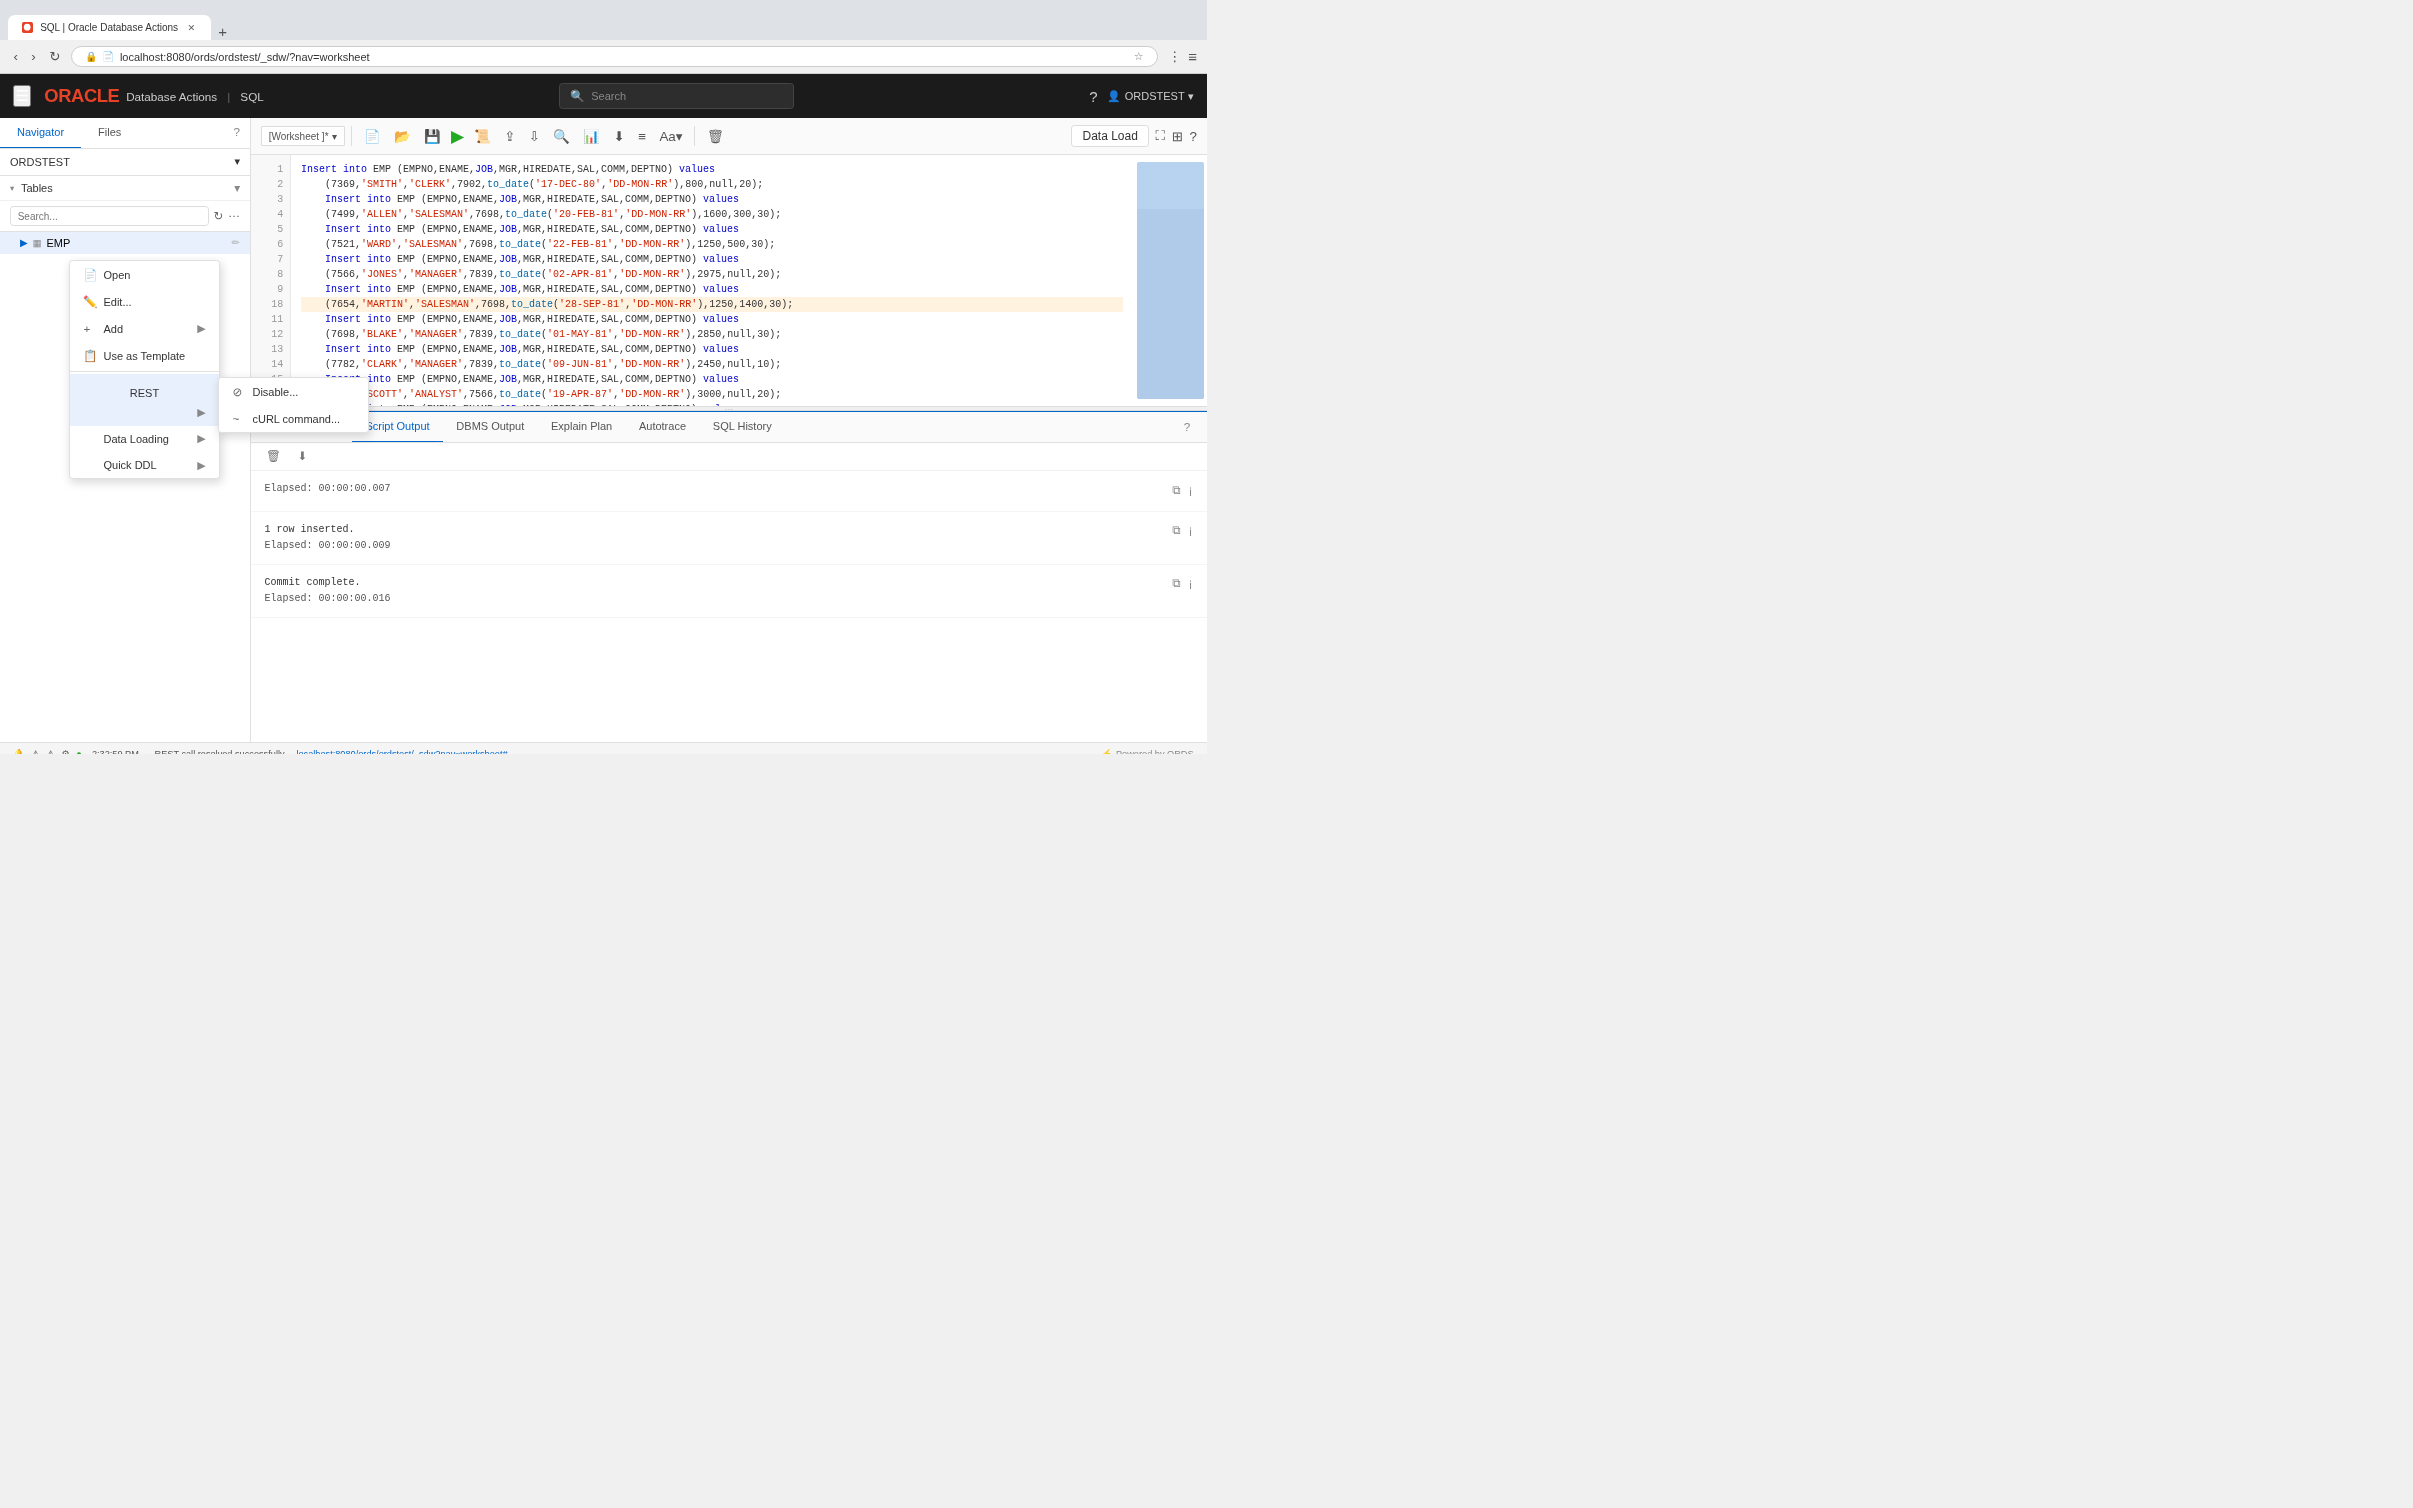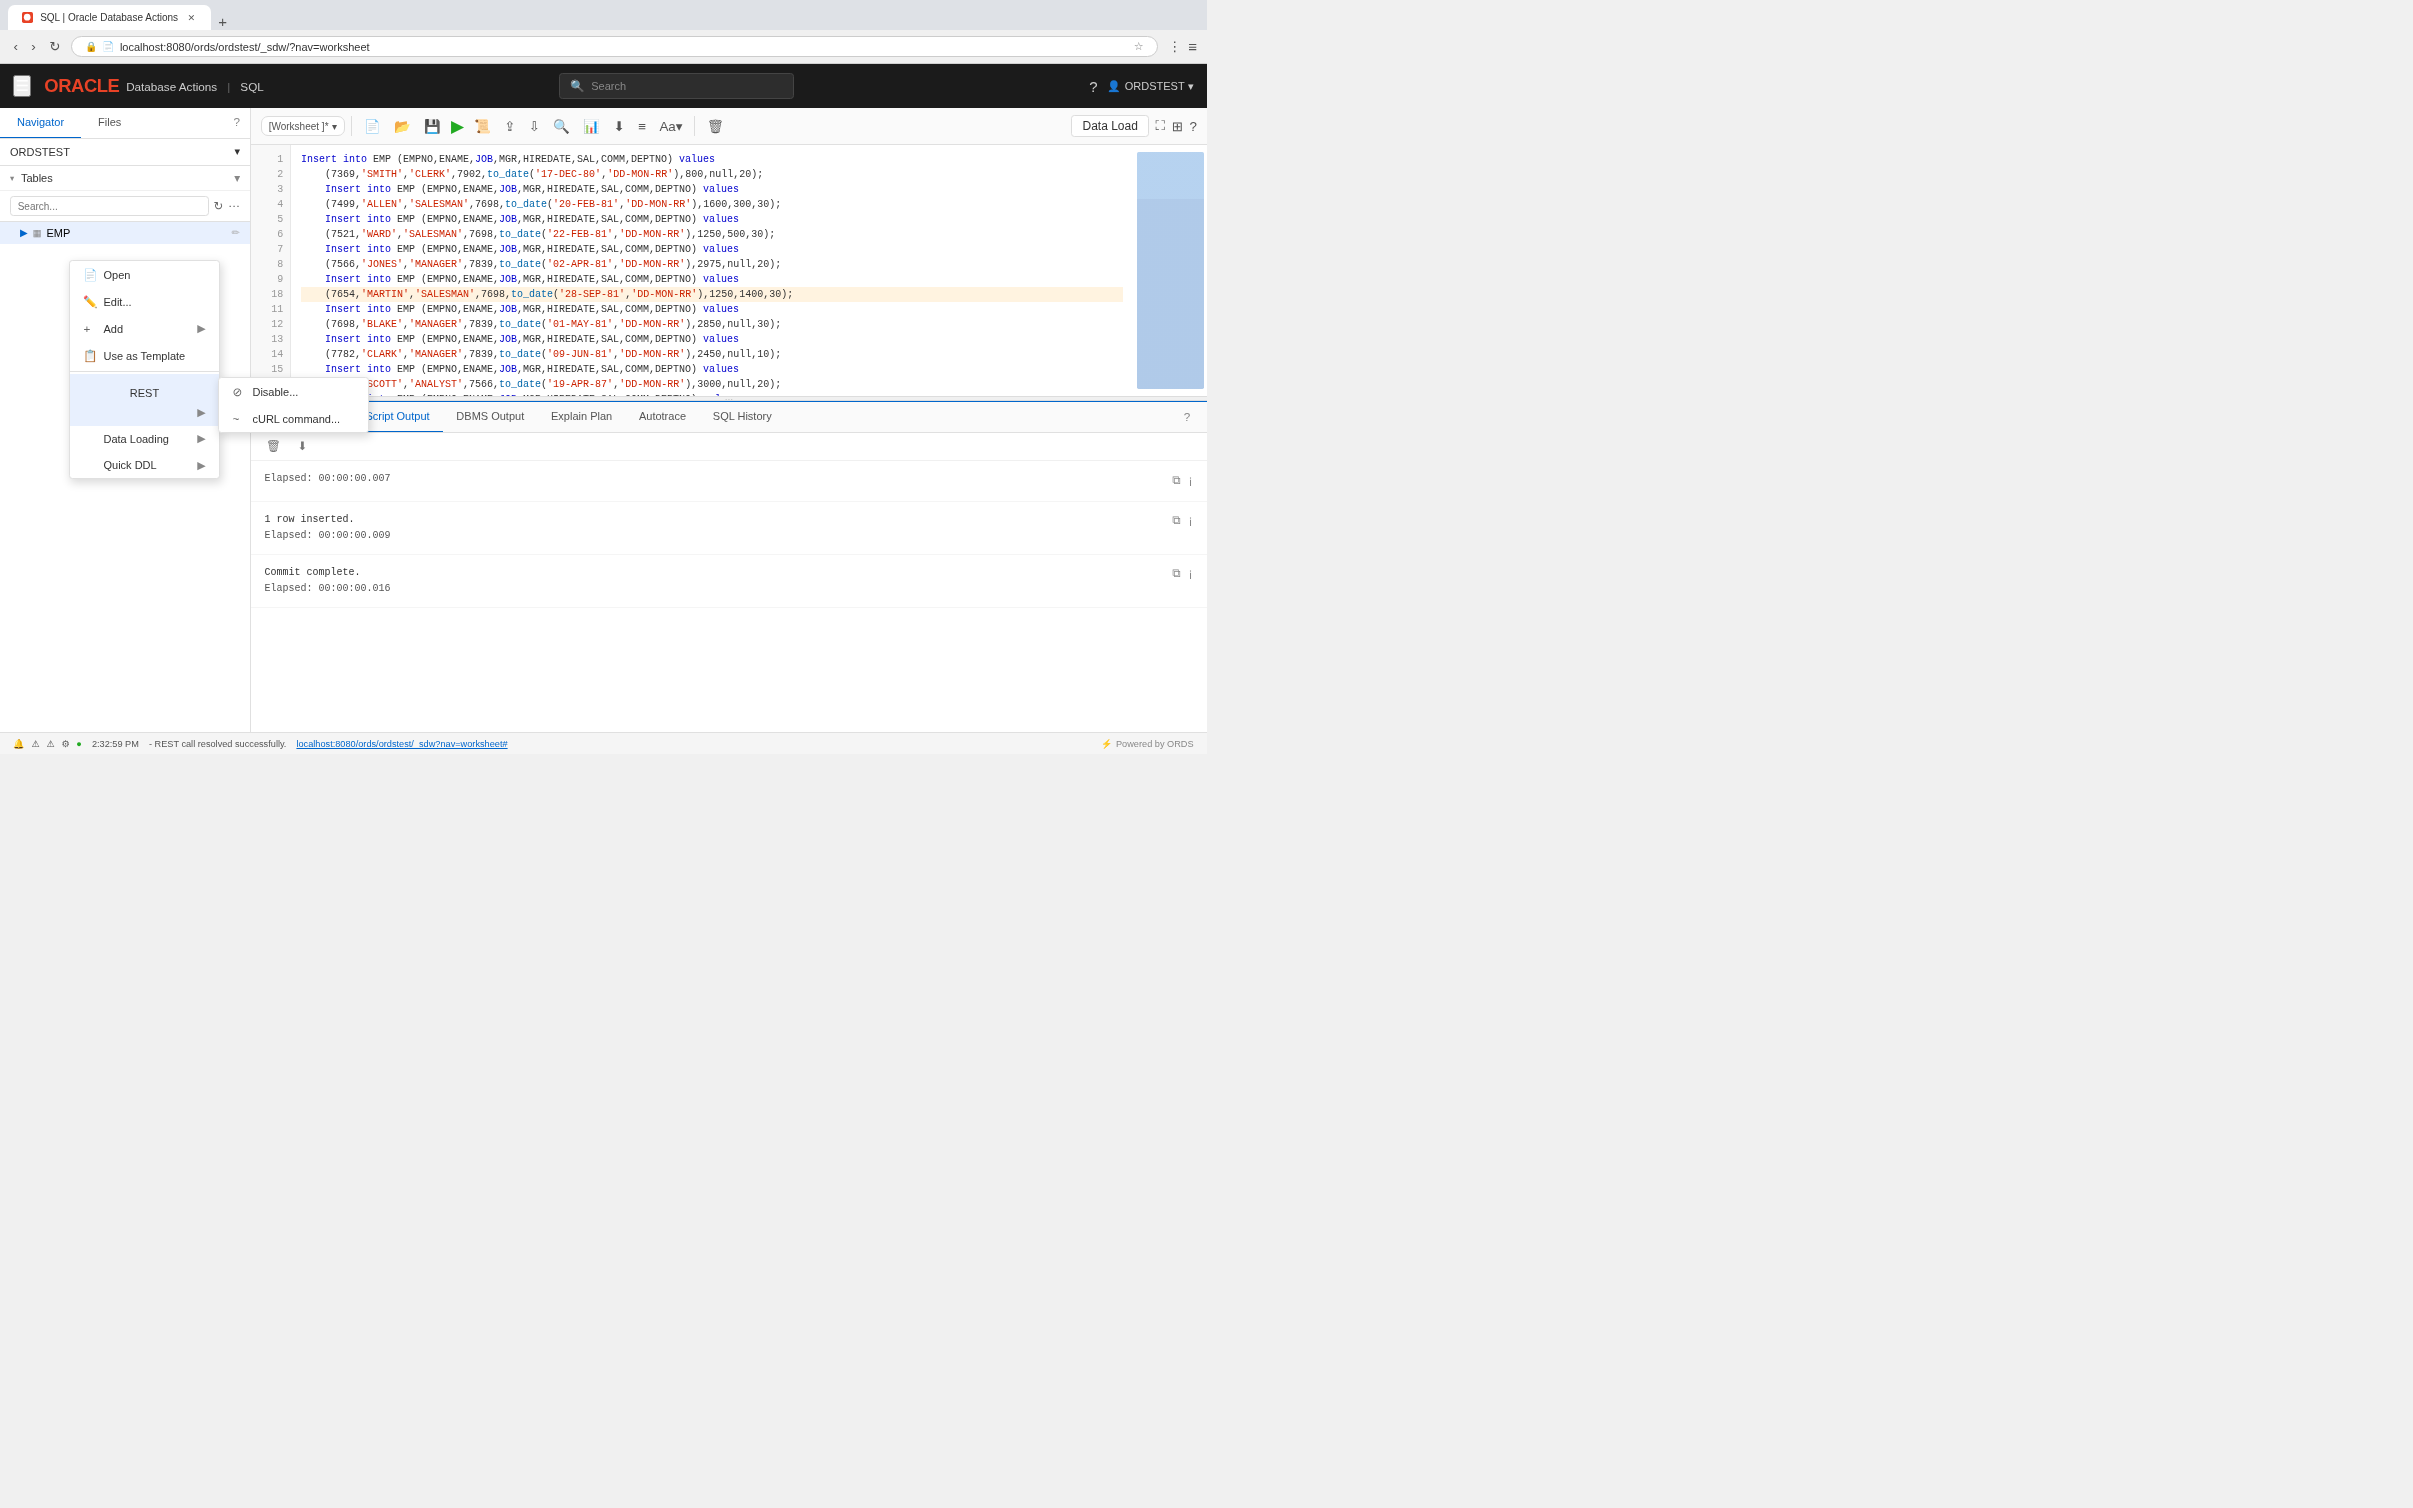--- a/index.html
+++ b/index.html
@@ -1,19 +1,19 @@
 <!DOCTYPE html>
 <html style="font-size:13.4px"><head>
   <meta charset="utf-8">
   <style>
     * { box-sizing: border-box; margin: 0; padding: 0; }
     body { font-family: -apple-system, BlinkMacSystemFont, 'Segoe UI', Arial, sans-serif; font-size: 11.7px; background: #f0f0f0; overflow: hidden; width: 1207px; height: 754px; }
 
     
-    .browser-chrome { background: #dee1e6; height: 30px; display: flex; align-items: center; padding: 0 8.4px; gap: 6.7px; }
+    .browser-chrome { background: #dee1e6; height: 40px; display: flex; align-items: center; padding: 0 8.4px; gap: 6.7px; }
     .browser-tabs { display: flex; align-items: flex-end; height: 100%; }
     .browser-tab { background: #fff; border-radius: 6.7px 6.7px 0 0; padding: 5px 13.4px; display: flex; align-items: center; gap: 6.7px; font-size: 11px; height: 25px; }
     .browser-tab .tab-favicon { width: 11.7px; height: 11.7px; background: #e84226; border-radius: 1.7px; display: flex; align-items: center; justify-content: center; }
     .tab-close { width: 13.4px; height: 13.4px; display: flex; align-items: center; justify-content: center; border-radius: 50%; cursor: pointer; font-size: 9.2px; color: #555; }
     .new-tab { background: none; border: none; font-size: 15px; color: #555; cursor: pointer; padding: 0 6.7px; }
 
     
     .address-bar { background: #f0f0f0; height: 34px; display: flex; align-items: center; padding: 3.4px 10px; gap: 6.7px; border-bottom: 0.8px solid #d0d0d0; }
     .nav-btn { background: none; border: none; cursor: pointer; color: #555; font-size: 13.4px; padding: 3.4px; border-radius: 50%; }
     .url-bar { flex: 1; background: #fff; border: 0.8px solid #ccc; border-radius: 17px; padding: 3.4px 13.4px; font-size: 11px; display: flex; align-items: center; gap: 5px; }
@@ -69,21 +69,21 @@
     .context-divider { border: none; border-top: 0.8px solid #e0e0e0; margin: 1.7px 0; }
 
     
     .sub-context-menu { position: absolute; left: 218px; top: 377px; background: #fff; border: 0.8px solid #e0e0e0; border-radius: 3.4px; box-shadow: 1.7px 3.4px 10px rgba(0,0,0,0.15); z-index: 1001; width: 151px; }
 
     
     .right-panel { flex: 1; display: flex; flex-direction: column; background: #fff; }
 
     
     .editor-toolbar { height: 37px; padding: 0 10px; display: flex; align-items: center; gap: 3.4px; border-bottom: 0.8px solid #e0e0e0; background: #fafafa; }
-    .worksheet-dropdown { display: flex; align-items: flex-start; gap: 3.4px; padding: 3.4px 6.7px; border: 0.8px solid #ddd; border-radius: 7px; font-size: 10px; color: #555; cursor: pointer; background: #fff; }
+    .worksheet-dropdown { display: flex; align-items: flex-start; gap: 3.4px; padding: 3.4px 6.7px; border: 0.8px solid #ddd; border-radius: 1px; font-size: 10px; color: #555; cursor: pointer; background: #fff; }
     .toolbar-sep { width: 0.8px; height: 20px; background: #ddd; margin: 0 3.4px; }
     .toolbar-btn { background: none; border: none; cursor: pointer; padding: 3.4px 5px; border-radius: 3.4px; color: #555; font-size: 13.4px; display: flex; align-items: center; }
     .run-btn { background: none; border: none; cursor: pointer; color: #22aa22; font-size: 17px; padding: 1.7px; }
     .toolbar-right { margin-left: auto; display: flex; align-items: center; gap: 6.7px; }
     .data-load-btn { border: 0.8px solid #ddd; border-radius: 3.4px; padding: 3.4px 10px; font-size: 12px; background: #fff; cursor: pointer; color: #333; }
     .expand-btn { background: none; border: none; cursor: pointer; color: #555; font-size: 13.4px; }
 
     
     .code-editor { flex: 1; background: #fff; overflow: hidden; position: relative; display: flex; }
     .line-numbers { width: 40px; background: #f8f8f8; padding: 6.7px 0; text-align: right; font-family: 'Courier New', monospace; font-size: 10px; color: #999; line-height: 15px; padding-right: 6.7px; border-right: 0.8px solid #e8e8e8; user-select: none; }

